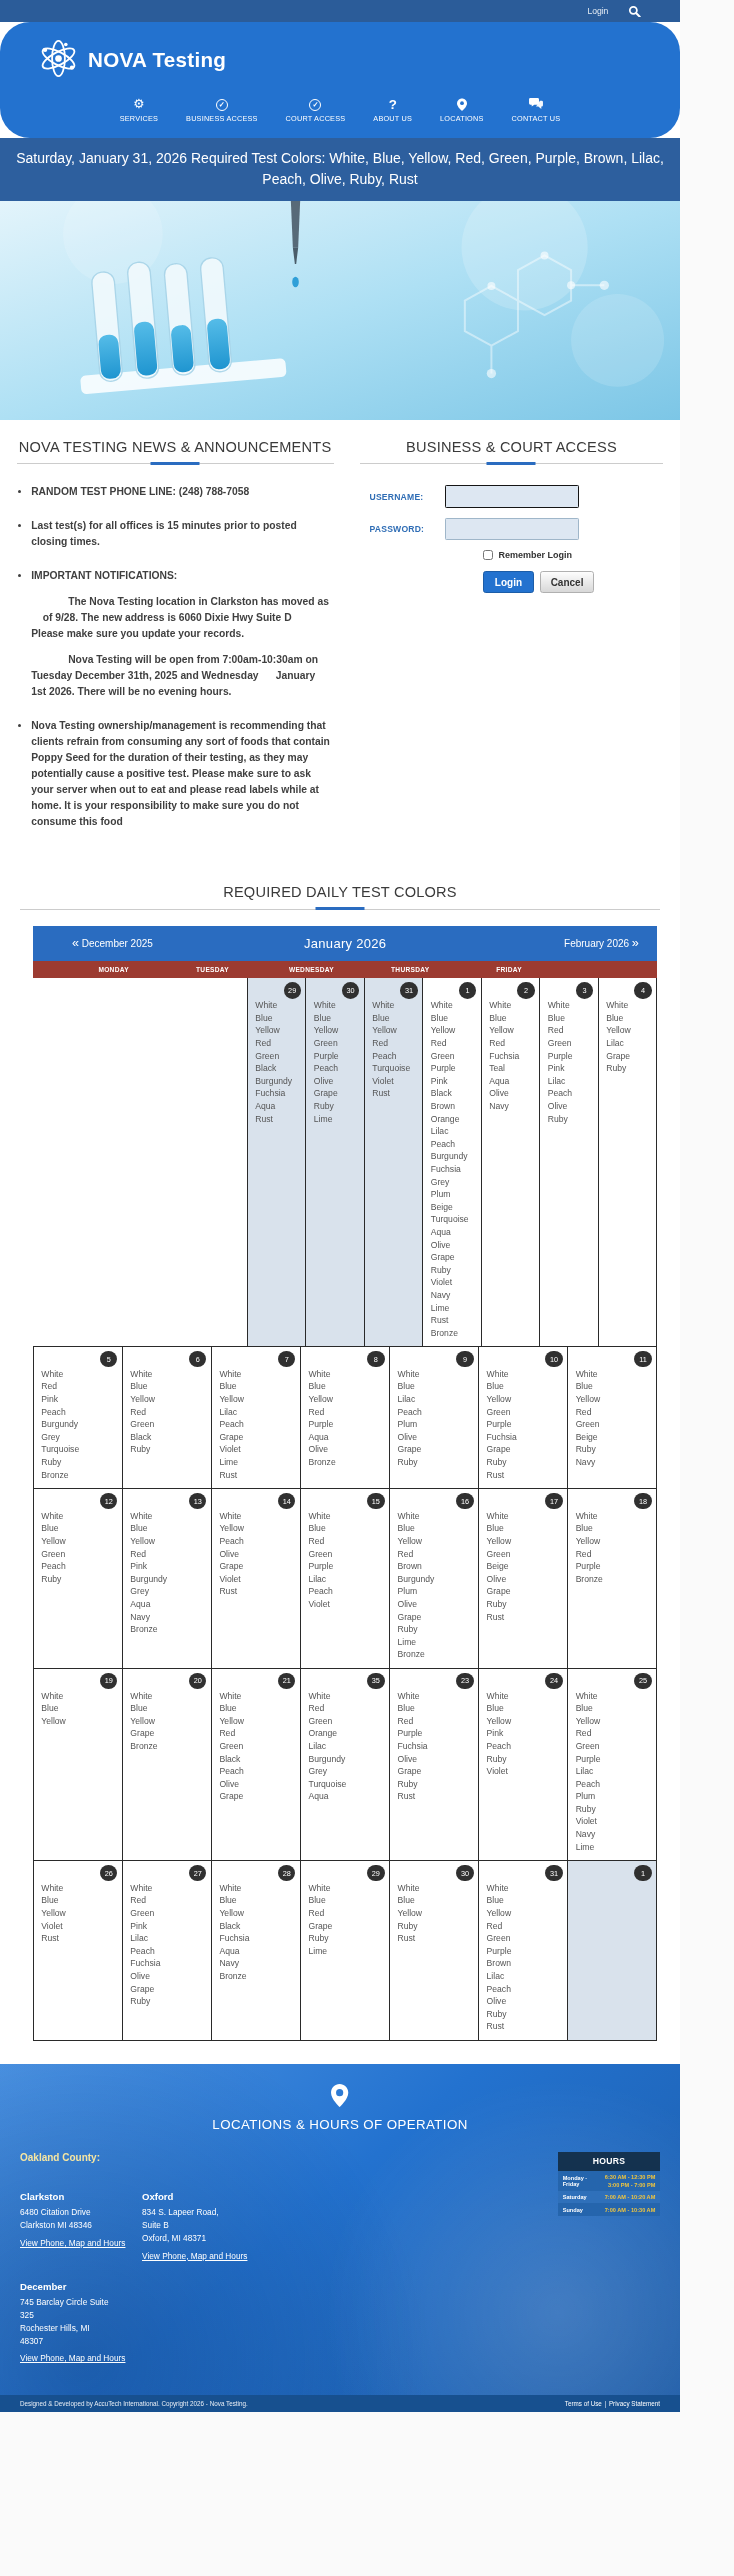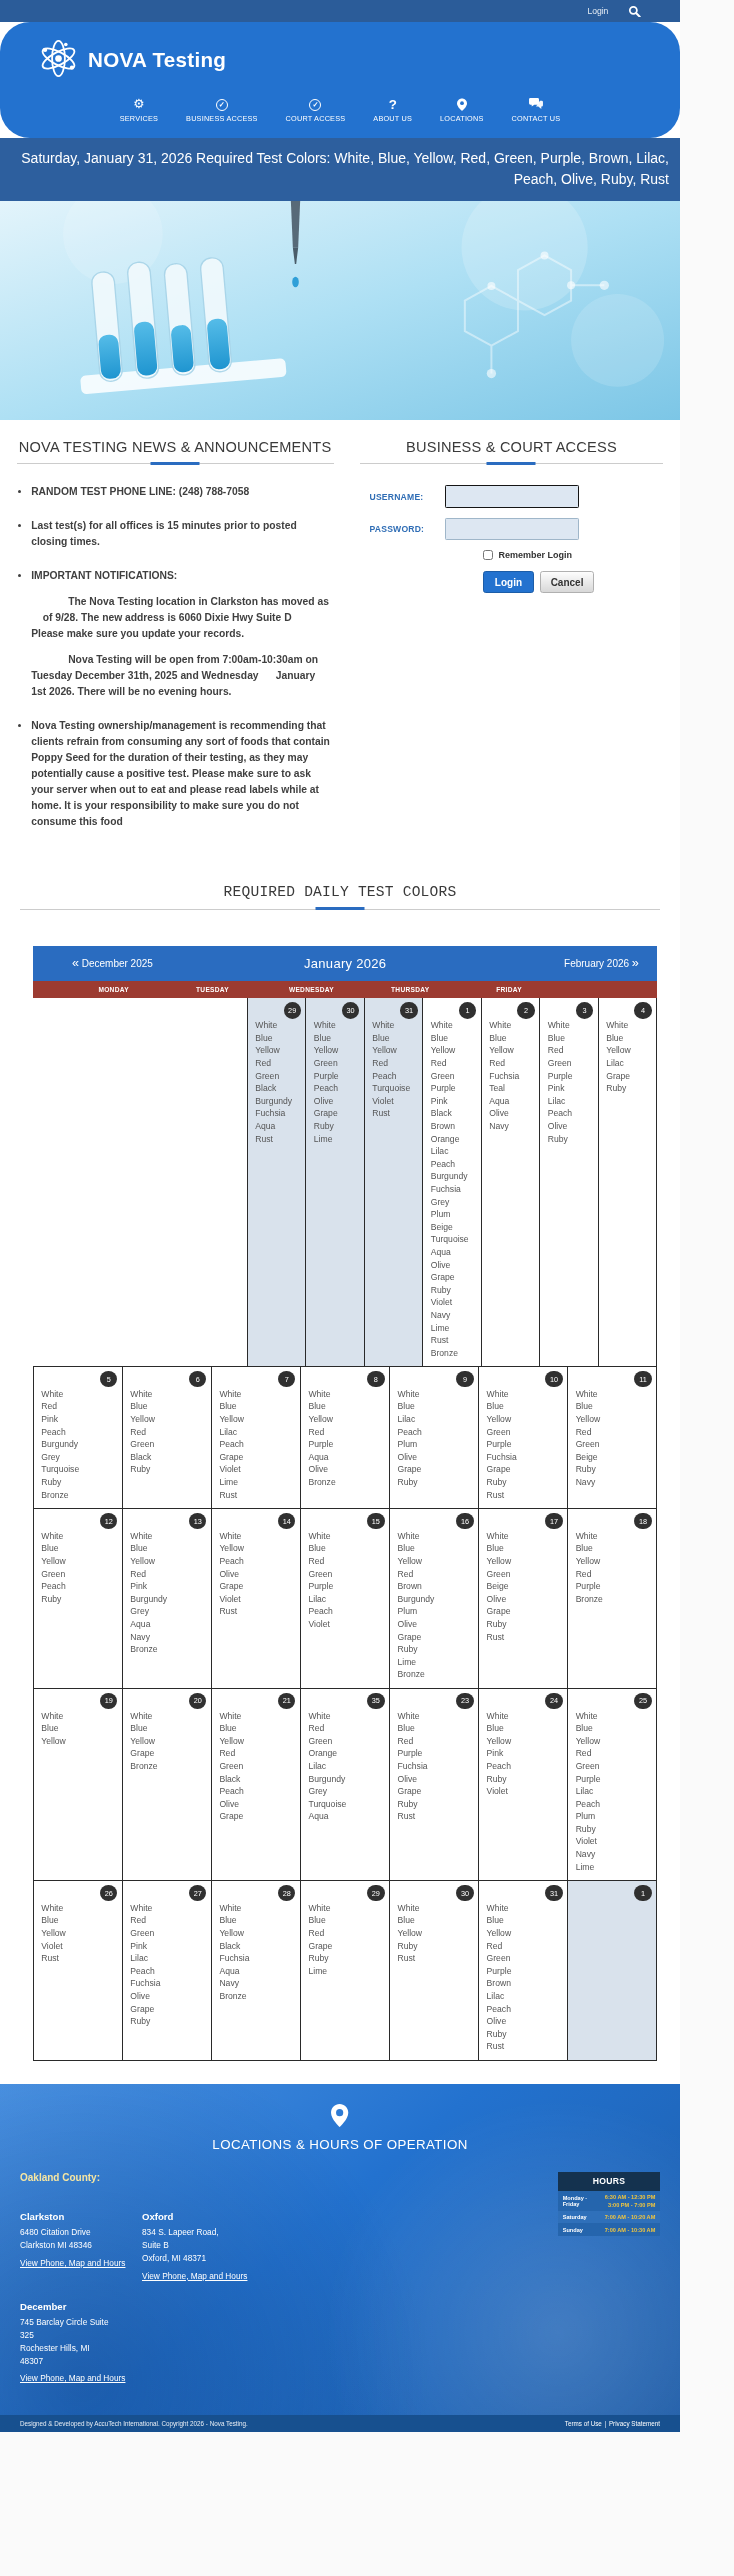--- a/index.html
+++ b/index.html
@@ -18,21 +18,21 @@
   .mainnav { display:flex; justify-content:center; gap:28px; margin-top:16px; }
   .nav-item { display:flex; flex-direction:column; align-items:center; gap:3.3px; cursor:pointer; text-decoration:none; }
   .nav-icon { height:14.6px; display:flex; align-items:flex-end; justify-content:center; color:#fff; }
   .nav-icon .glyph { font-size:12.6px; color:#fff; line-height:1; }
   .nav-icon .q { font-weight:bold; font-size:13.3px; }
   .nav-icon .circ { display:inline-flex; width:12px; height:12px; border:1.3px solid #fff; border-radius:50%; align-items:center; justify-content:center; font-size:7.3px; font-weight:bold; color:#fff; }
   .nav-label { color:#fff; font-size:7.3px; letter-spacing:0.2px; }
 
   
   .banner { background:#2d5f9e; padding:10px 6.6px 11.3px; }
-  .banner-text { color:#fff; font-size:14px; line-height:1.5; text-align:right; max-width:658px; margin:0 auto; }
+  .banner-text { color:#fff; font-size:14px; line-height:1.5; text-align:center; max-width:658px; margin:0 auto; }
 
   
   .hero svg { display:block; width:100%; height:219px; }
 
   
   .content { display:flex; padding:18.6px 16.6px 30px; gap:26px; }
   .news-col { flex:0 0 49%; }
   .login-col { flex:1; }
   .sec-h { font-size:14.6px; font-weight:400; color:#3a3a3a; text-align:center; position:relative; padding-bottom:8.6px; border-bottom:0.7px solid #ccc; letter-spacing:0.2px; }
   .sec-h::after { content:''; position:absolute; bottom:-1.3px; left:50%; transform:translateX(-50%); width:49px; height:2.7px; background:#2a6cc0; }
@@ -49,21 +49,21 @@
   .form-indent { margin-left:113px; }
   .remember-row { display:flex; align-items:center; gap:6px; margin-bottom:10.6px; }
   .remember-row input { width:10px; height:10px; accent-color:#2372cf; }
   .remember-label { font-size:9px; font-weight:bold; color:#333; }
   .btn-row { display:flex; gap:6px; }
   .btn-primary { background:#2372cf; color:#fff; font-weight:bold; font-size:10px; border:0.7px solid #1c5da8; border-radius:2.7px; padding:4.7px 11.3px; cursor:pointer; font-family:"Liberation Sans", sans-serif; }
   .btn-secondary { background:linear-gradient(#fdfdfd,#d8d8d8); color:#333; font-weight:bold; font-size:10px; border:0.7px solid #b0b0b0; border-radius:2.7px; padding:4.7px 9.3px; cursor:pointer; font-family:"Liberation Sans", sans-serif; }
 
   
   .cal-section { padding:6.6px 0 23px; }
-  .cal-section .sec-h { margin:0 20px 36px;font-family:Liberation Mono, monospace; }
+  .cal-section .sec-h { margin:0 20px 16px; }
   .cal { margin:0 22.6px 0 33px; }
   .cal-title { position:relative; background:#2a6cc0; color:#fff; height:35px; display:flex; align-items:center; }
   .cal-nav { display:flex; align-items:center; gap:2.7px; color:#fff; font-size:10px; cursor:pointer; text-decoration:none; z-index:2; }
   .cal-prev { margin-left:39px; }
   .cal-next { margin-left:auto; margin-right:18.6px; }
   .chev { font-size:12.6px; }
   .cal-month { position:absolute; left:0; right:0; text-align:center; font-size:13px; letter-spacing:0.3px; }
   .cal-days { background:#9c3b31; color:#fff; display:grid; grid-template-columns:repeat(6,1fr); padding:5.3px 0 5.3px 5%; font-size:6.6px; font-weight:bold; letter-spacing:0.3px; }
   .cal-days span { text-align:center; }
   .week { display:grid; grid-template-columns:repeat(7,1fr); border-left:0.7px solid #2a2a2a; }

